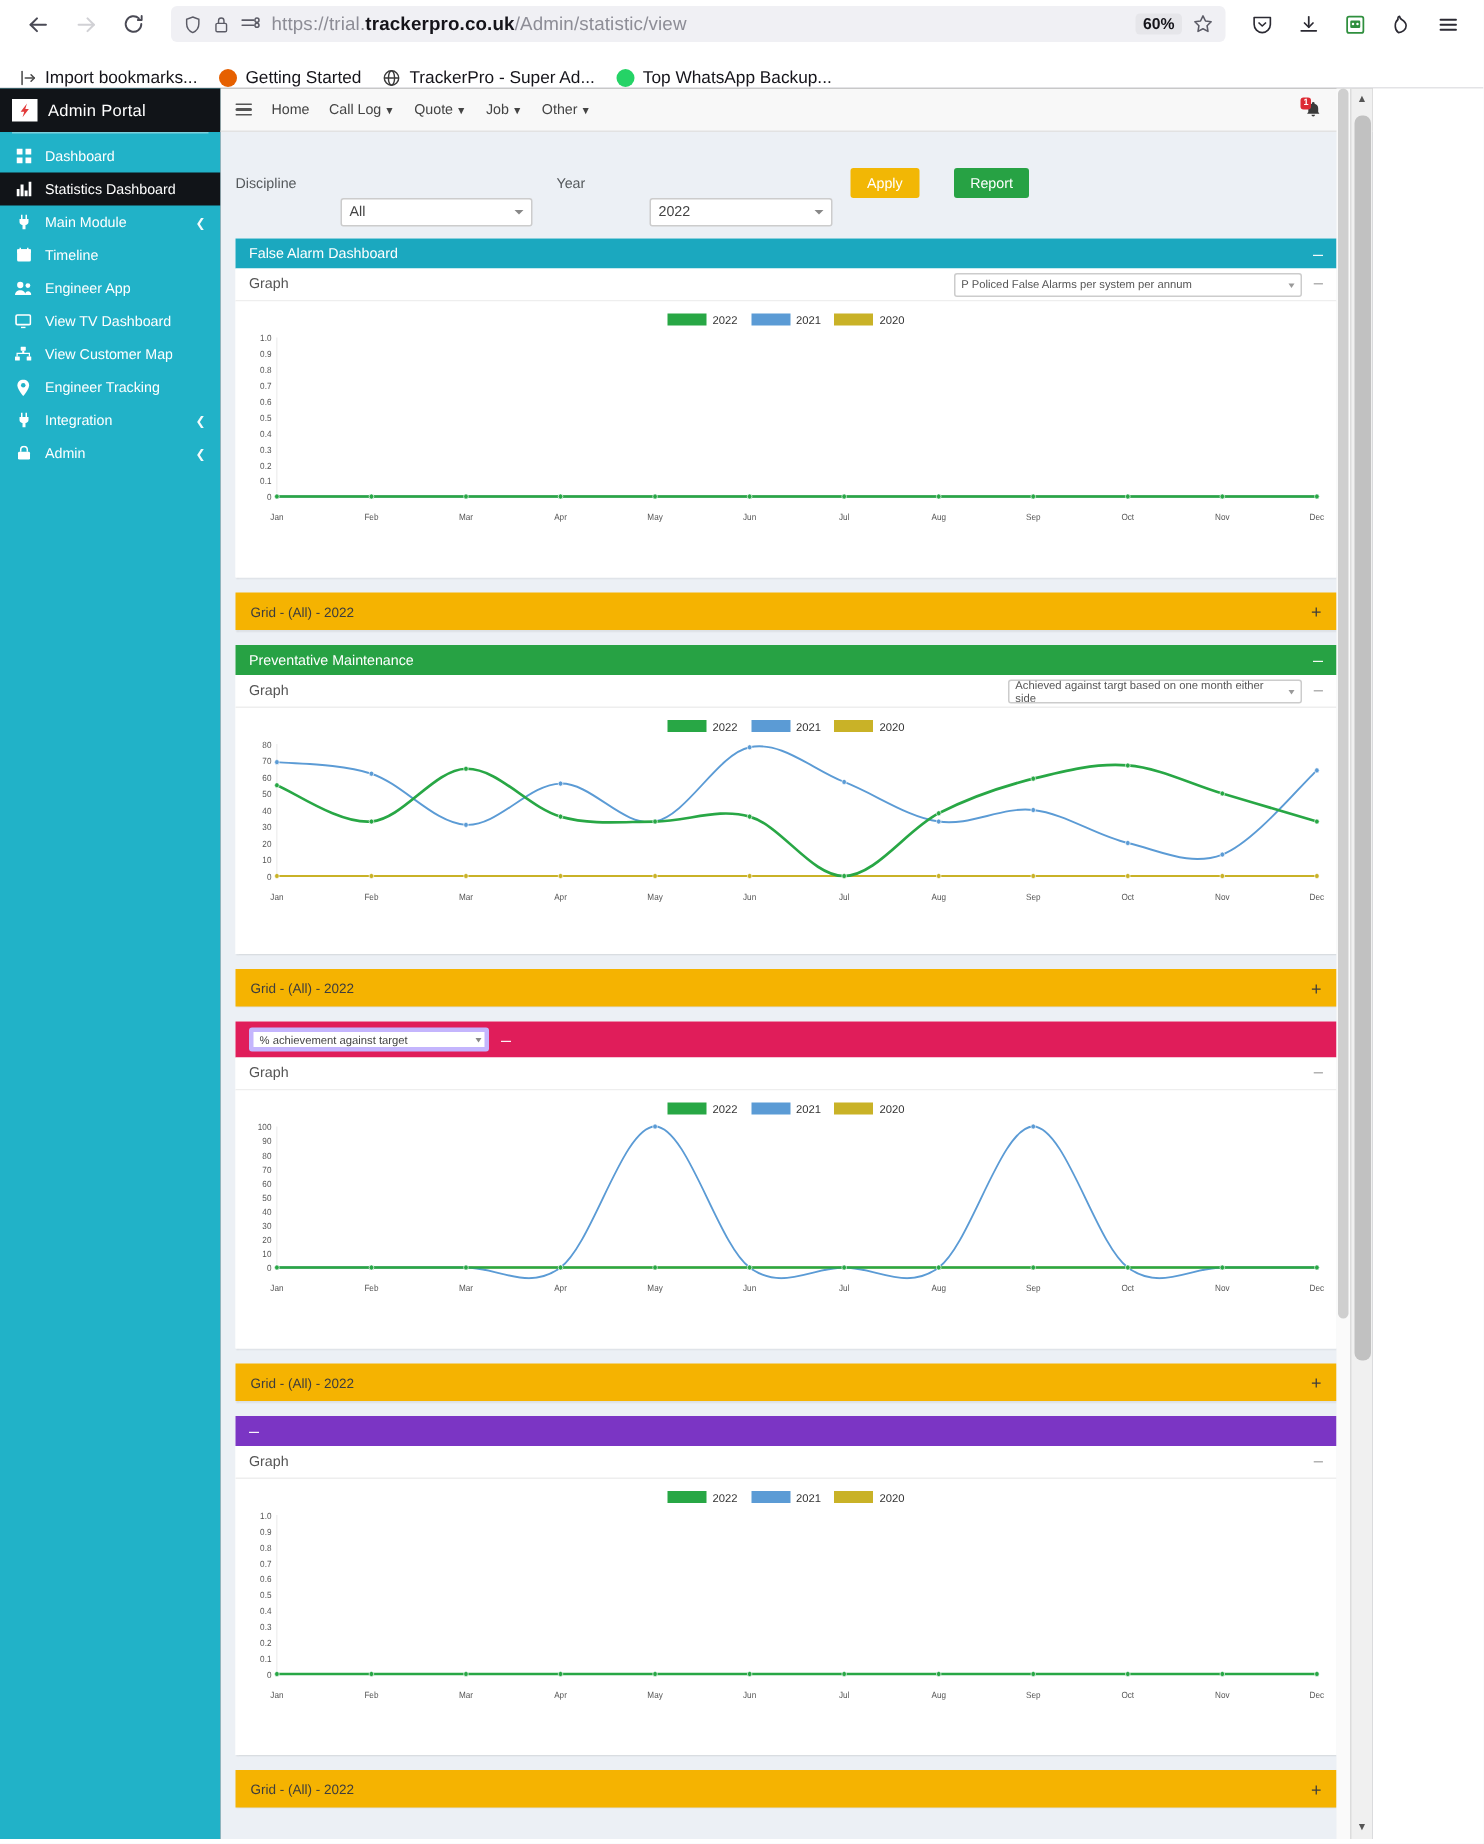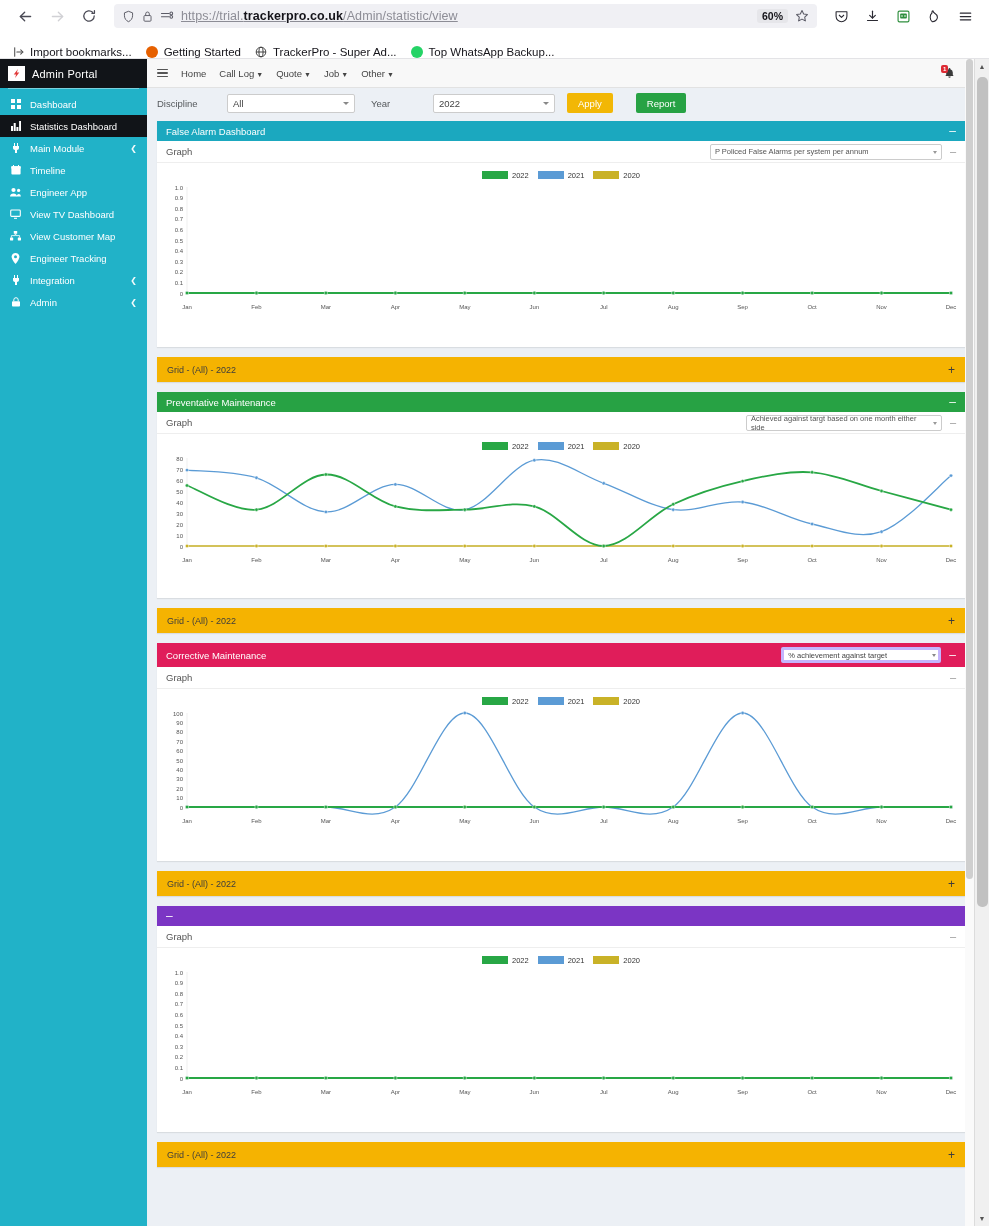--- a/index.html
+++ b/index.html
@@ -20,42 +20,42 @@
   .nav-btn svg { display: block; }
   .nav-btn.disabled { opacity: .45; }
   .urlbar {
     flex: 1 1 auto; height: 24px; background: #f0f0f4; border-radius: 4px;
     display: flex; align-items: center; padding: 0 8px; gap: 7px; margin: 0 8px;
     min-width: 0;
   }
   .urlbar .ico { color: #5b5b66; display: flex; align-items: center; flex: 0 0 auto; }
   .url-text {
     font-size: 12.5px; color: #8d8d96; white-space: nowrap; overflow: hidden;
-    flex: 1 1 auto; letter-spacing: .1px; text-decoration: underline;
+    flex: 1 1 auto; letter-spacing: .1px;
   }
   .url-text b { color: #15141a; font-weight: 700; }
   .zoom-pill {
     font-size: 10.5px; color: #15141a; background: #e6e6ea; border-radius: 3px;
     padding: 1px 5px; flex: 0 0 auto; font-weight: 600;
   }
   .chrome-right { display: flex; align-items: center; gap: 3px; flex: 0 0 auto; }
   .chrome-icon {
     width: 28px; height: 26px; display: flex; align-items: center; justify-content: center;
     color: #2b2a33;
   }
   .bookmarks-bar {
     height: 27px; display: flex; align-items: flex-end; padding: 0 12px; gap: 14px;
     font-size: 11.5px; color: #15141a; border-bottom: 1px solid #e3e3e6;
   }
   .bm { display: flex; align-items: center; gap: 5px; white-space: nowrap; }
   .bm-fav { width: 13px; height: 13px; flex: 0 0 auto; display:flex; align-items:center; justify-content:center; }
   .dot-fav { width: 12px; height: 12px; border-radius: 50%; display:block; }
 
   
-  .app { display: flex; width: 989px; height: 1167px; background: #404040; }
+  .app { display: flex; width: 915px; height: 1167px; background: #404040; }
 
   
   .sidebar { width: 147px; flex: 0 0 147px; background: #21b2c8; display: flex; flex-direction: column; }
   .brand {
     height: 29px; background: #111418; display: flex; align-items: center; gap: 7px; padding: 0 8px;
   }
   .brand-logo {
     width: 17px; height: 15px; background: #ffffff; display: flex; align-items: center;
     justify-content: center; flex: 0 0 auto;
   }
@@ -102,21 +102,21 @@
   .breadcrumb { margin-left: auto; font-size: 8.5px; color: #999ea3; }
   .breadcrumb .sep { margin: 0 3px; }
 
   .filter-row { display: flex; align-items: center; gap: 0; padding: 5px 10px 8px 10px; }
   .f-label { font-size: 9.5px; color: #55595c; width: 70px; }
   .sel {
     height: 19px; border: 1px solid #ccc; background: #fff; border-radius: 2px;
     font-size: 9.5px; color: #444; padding: 0 16px 0 5px; appearance: none;
     position: relative; display: flex; align-items: center;
   }
-  .sel-wrap { position: relative; display: inline-block; }
+  .sel-wrap { position: relative; display: inline-block; margin-top: 39px; }
   .sel-wrap::after {
     content: ""; position: absolute; right: 6px; top: 8px;
     border-left: 3px solid transparent; border-right: 3px solid transparent;
     border-top: 3.5px solid #888; pointer-events: none;
   }
   .sel-discipline { width: 128px; }
   .sel-year { width: 122px; }
   .btn {
     height: 20px; border: none; border-radius: 2px; color: #fff; font-size: 9.5px;
     padding: 0 11px; display: inline-flex; align-items: center; cursor: pointer;
@@ -707,21 +707,20 @@
             <div style="height:24px"></div>
           </div>
         </div>
         <div class="grid-bar">
           <span class="g-title">Grid - (All) - 2022</span>
           <span class="g-plus">+</span>
         </div>
 
         <div class="panel">
           <div class="panel-head" style="background:#e01d5a;height:24px">
-            <span class="ph-title">Corrective Maintenance</span>
             <span class="ph-sel-wrap">
               <span class="ph-sel">% achievement against target</span>
             </span>
             <span class="ph-min">–</span>
           </div>
           <div class="graph-bar">
             <span class="gb-title">Graph</span>
             <span class="gb-right">
               <span class="gb-min">–</span>
             </span>

